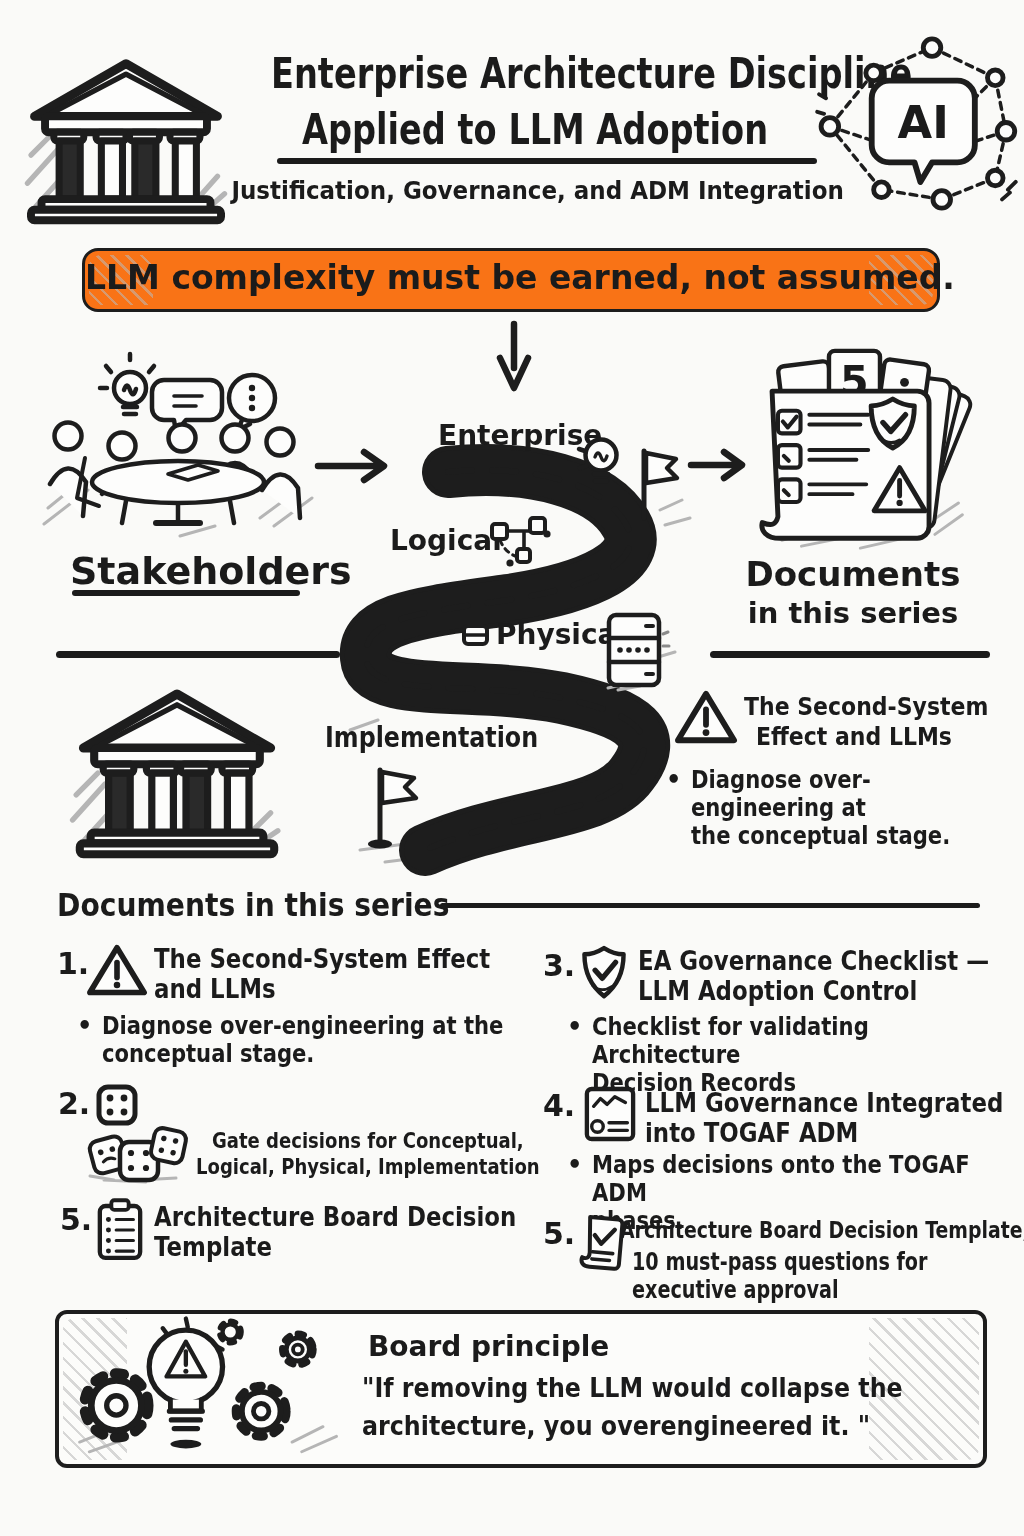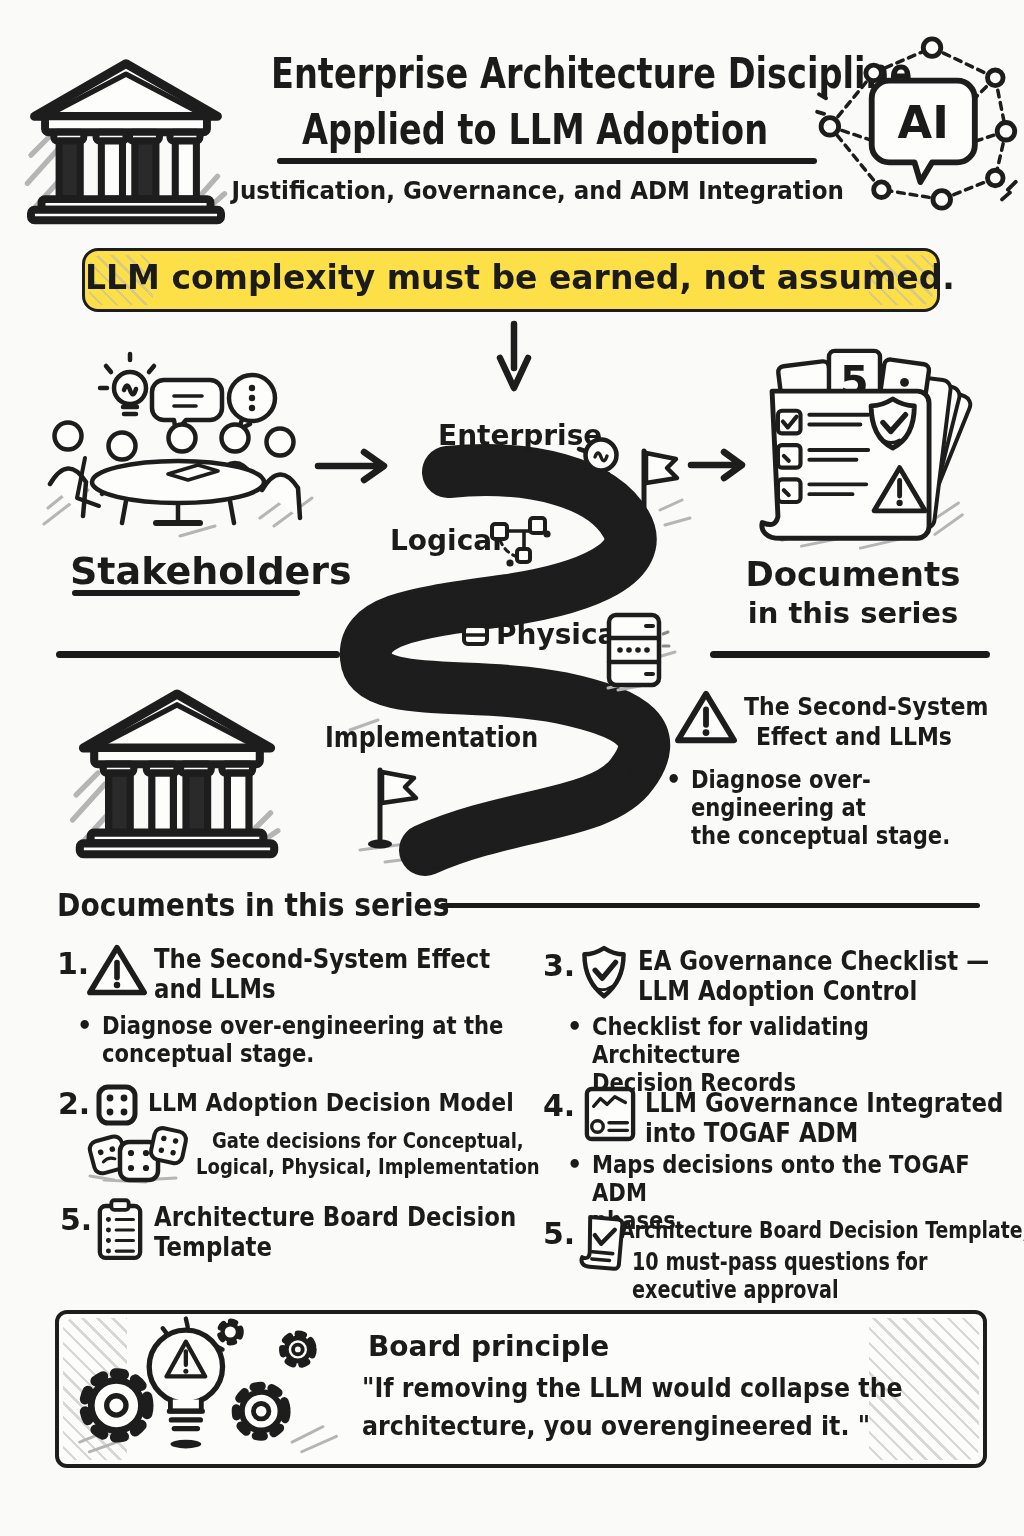--- a/index.html
+++ b/index.html
@@ -5,21 +5,21 @@
   html,body{margin:0;padding:0;}
   .page{position:relative;width:1024px;height:1536px;background:#fafaf8;overflow:hidden;
         font-family:"DejaVu Sans","Liberation Sans",sans-serif;color:#1b1b1b;}
   .t{position:absolute;font-weight:bold;color:#1b1b1b;white-space:nowrap;}
   .ctr{text-align:center;}
   .sx80{transform:scaleX(.80);transform-origin:center;}
   .sx85L{transform:scaleX(.85);transform-origin:left;display:inline-block;}
   .sx88L{transform:scaleX(.88);transform-origin:left;display:inline-block;}
   .sx92{transform:scaleX(.92);transform-origin:center;}
   .bar{position:absolute;background:#1b1b1b;border-radius:4px;}
-  .banner{position:absolute;left:82px;top:248px;width:858px;height:64px;background:#fde047;
+  .banner{position:absolute;left:82px;top:248px;width:858px;height:64px;background:#f97316;
           border:3.5px solid #1d1d1d;border-radius:16px;box-sizing:border-box;}
   .banner .htxt{position:absolute;left:0;right:0;top:7px;font-size:33px;font-weight:bold;text-align:center;white-space:nowrap;}
   .hatch{position:absolute;top:4px;bottom:4px;width:64px;opacity:.55;
          background:repeating-linear-gradient(45deg,rgba(0,0,0,0) 0 8px,#b9b9b9 8px 10.5px);}
   .hatch.left{left:4px;border-radius:12px 0 0 12px;}
   .hatch.right{right:4px;border-radius:0 12px 12px 0;}
   .corebox{position:absolute;left:55px;top:1310px;width:932px;height:158px;background:#fcfcfa;
            border:4px solid #1d1d1d;border-radius:12px;box-sizing:border-box;}
   .ttl span{display:block;}
   .ttl span:empty,.dlines span:empty{display:none;}
@@ -321,24 +321,20 @@
   <div class="t item-num" style="left:58px;top:1086px;">2.</div>
   <svg style="left:96px;top:1084px" width="42" height="42" viewBox="0 0 42 42">
     <rect class="ink fillw" stroke-width="5" x="3" y="3" width="36" height="36" rx="9"></rect>
     <g fill="#1d1d1d">
         <circle cx="14" cy="14" r="3.4"></circle>
         <circle cx="28" cy="14" r="3.4"></circle>
         <circle cx="14" cy="28" r="3.4"></circle>
         <circle cx="28" cy="28" r="3.4"></circle>
       </g>
   </svg>
-  <div class="ttl" style="left:148px;top:1088px;font-size:25px;">
-    <span class="sx88L">LLM Adoption Decision Model</span>
-
-  </div>
   <svg style="left:84px;top:1122px" width="104" height="60" viewBox="0 0 104 60">
     <path class="ghatch" stroke-width="3" d="M6 54 L30 58 M20 58 L62 60 M56 58 L92 56"></path>
     <g transform="rotate(-15 26 34)">
       <rect class="ink fillw" stroke-width="4" x="8" y="16" width="33" height="33" rx="8"></rect>
       <g fill="#1d1d1d">
           <circle cx="18" cy="28" r="2.8"></circle>
           <circle cx="30" cy="28" r="2.8"></circle>
         </g>
       <path class="ink" stroke-width="3" d="M18 38 Q24 34 30 38"></path>
     </g>

